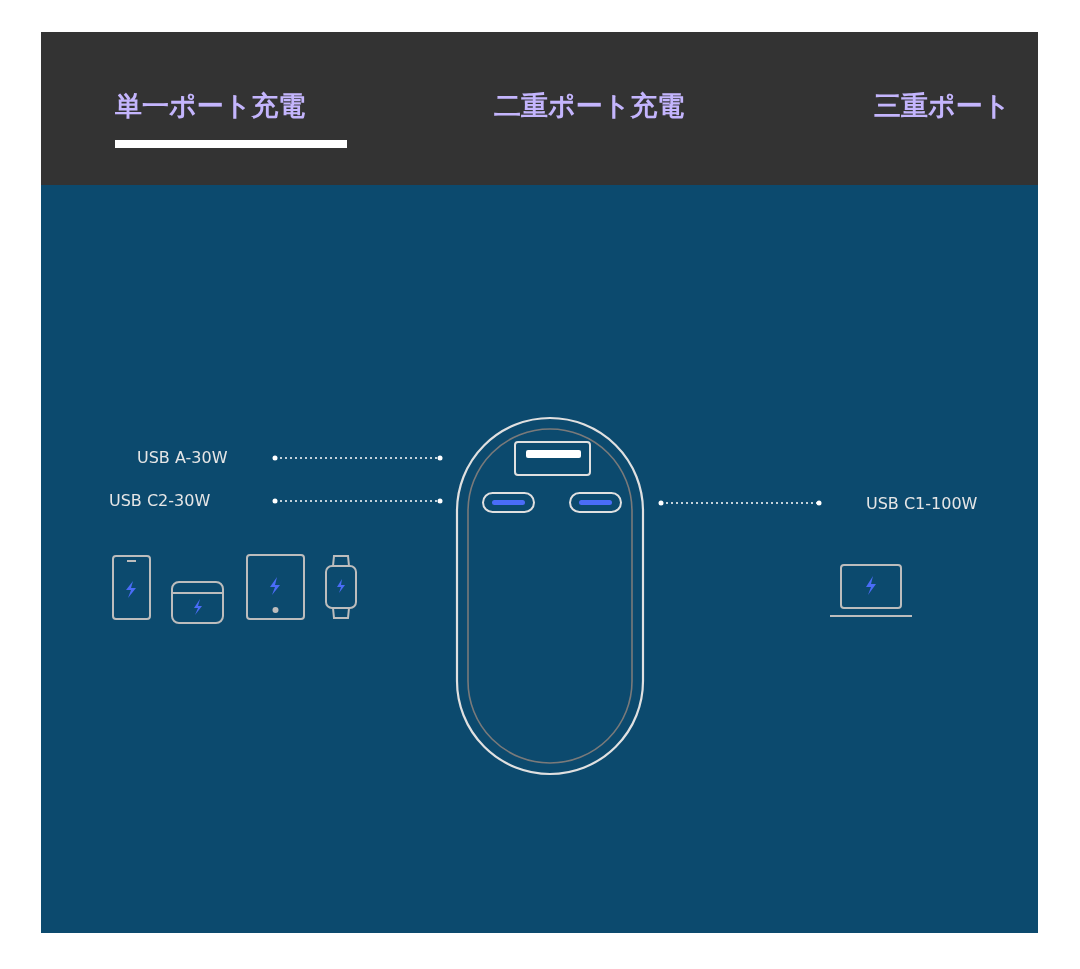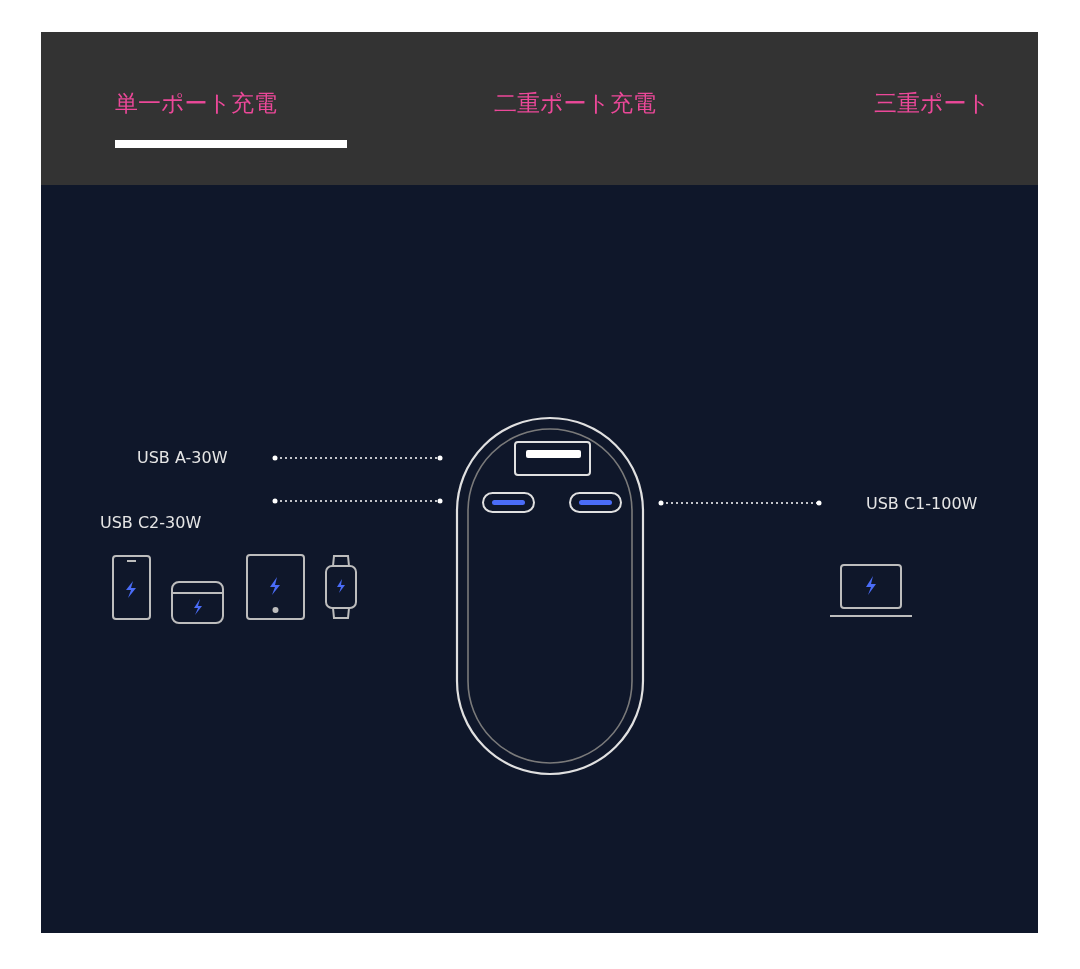--- a/index.html
+++ b/index.html
@@ -1,39 +1,39 @@
 <!DOCTYPE html>
 <html><head>
 <meta charset="utf-8">
 <style>
   html, body { margin:0; padding:0; background:#ffffff; }
   body { width:1080px; height:969px; position:relative; overflow:hidden; font-family:"DejaVu Sans", sans-serif; }
   .panel { position:absolute; left:41px; top:32px; width:997px; height:901px; background:#000; overflow:hidden; }
   .tabbar { position:absolute; left:0; top:0; width:997px; height:153px; background:#333333; }
-  .tab { position:absolute; top:56px; color:#ec4899; font-size:23px; font-weight:normal; white-space:nowrap; letter-spacing:0px; cursor:pointer; }
+  .tab { position:absolute; top:56px; color:#c4b5fd; font-size:27px; font-weight:bold; white-space:nowrap; letter-spacing:0px; cursor:pointer; }
   .tab-underline { position:absolute; left:74px; top:108px; width:232px; height:8px; background:#fff; }
-  .stage { position:absolute; left:0; top:153px; width:997px; height:764px; background:#0f172a; }
+  .stage { position:absolute; left:0; top:153px; width:997px; height:764px; background:#0c4a6e; }
   .label { position:absolute; color:#e6e6e6; font-size:16px; white-space:nowrap; }
   svg { position:absolute; overflow:visible; }
 </style>
 </head>
 <body>
 
 <div class="panel">
   <div class="tabbar">
     <div class="tab" style="left:74px;">単一ポート充電</div>
     <div class="tab-underline"></div>
     <div class="tab" style="left:833px;">三重ポート</div>
     <div class="tab" style="left:453px;">二重ポート充電</div>
   </div>
 
   <div class="stage">
 
     <div class="label" style="left:96px; top:263px;">USB A-30W</div>
-    <div class="label" style="left:59px; top:306px;margin-top:22px;">USB C2-30W</div>
+    <div class="label" style="left:68px; top:306px;">USB C2-30W</div>
     <div class="label" style="left:797px; top:309px;margin-left:28px;">USB C1-100W</div>
 
     <svg width="997" height="748" style="left:0;top:0;">
       <g fill="#fff" stroke="#fff">
         <circle cx="234" cy="273" r="2.5" stroke="none"></circle>
         <circle cx="399" cy="273" r="2.5" stroke="none"></circle>
         <line x1="234" y1="273" x2="399" y2="273" stroke-width="1.4" stroke-dasharray="2 3"></line>
         <circle cx="234" cy="316" r="2.5" stroke="none"></circle>
         <circle cx="399" cy="316" r="2.5" stroke="none"></circle>
         <line x1="234" y1="316" x2="399" y2="316" stroke-width="1.4" stroke-dasharray="2 3"></line>

